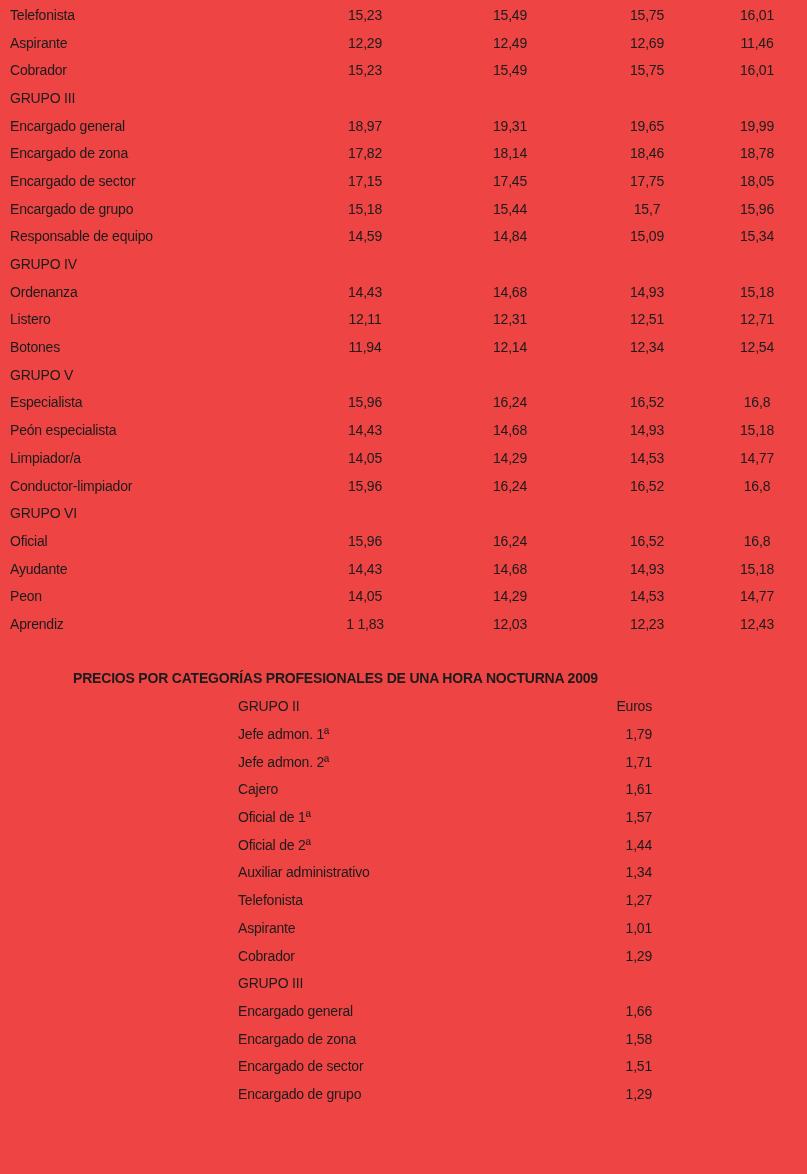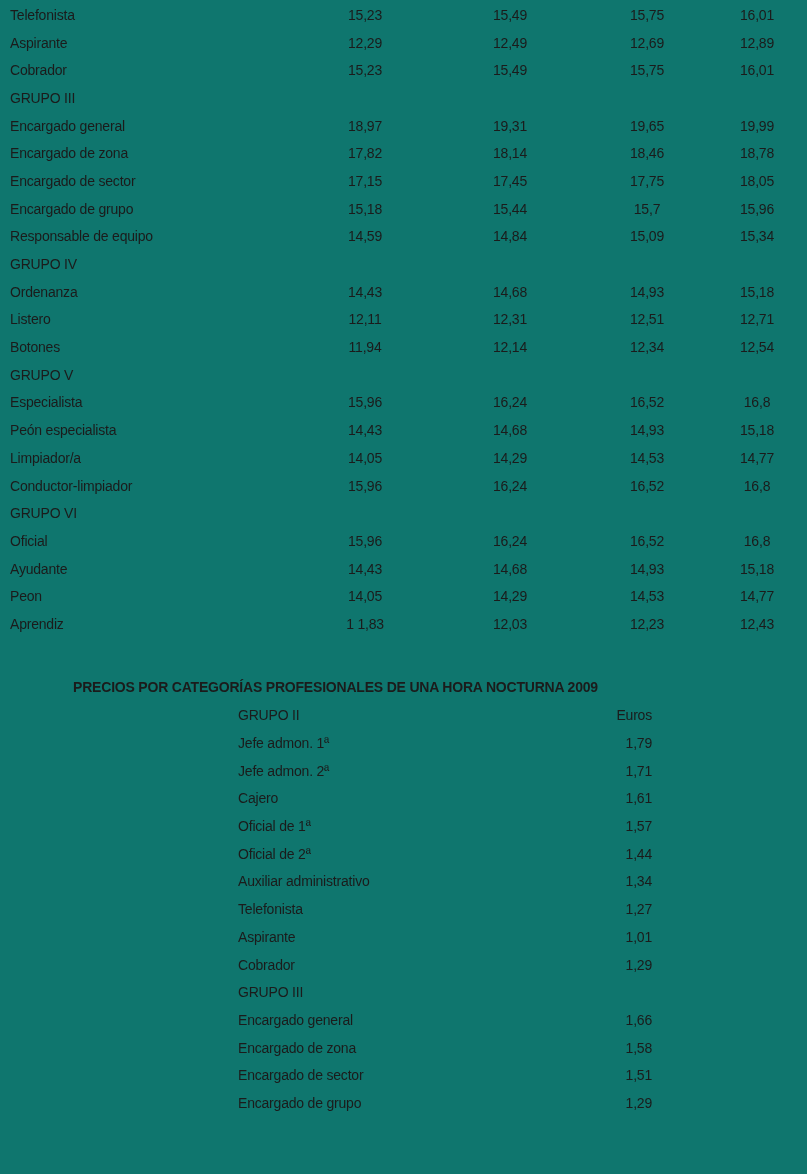--- a/index.html
+++ b/index.html
@@ -1,33 +1,33 @@
 <!DOCTYPE html>
 <html><head>
 <meta charset="utf-8">
 <style>
   html,body{margin:0;padding:0;background:#ffffff;}
   .page{
     position:relative;
     width:807px;height:1174px;
-    background:#0f766e;
+    background:#ef4444;
     color:#1b1b1b;
     font-family:"Liberation Sans", sans-serif;
     font-size:14px;
     letter-spacing:-0.2px;
     overflow:hidden;
   }
   table{border-collapse:collapse;table-layout:fixed;}
   td{height:27.7px;vertical-align:middle;padding:0;white-space:nowrap;overflow:hidden;}
   .rates-table{margin-left:10px;margin-top:1px;width:795px;}
   .rates-table td.label{text-align:left;}
   .rates-table td.num{text-align:center;}
   .grp{font-weight:normal;}
   .doc-title{
-    margin-top:36px;
+    margin-top:27px;
     height:27.7px;
     line-height:27.7px;
     text-align:center;
     font-weight:bold;
     width:671px;
   }
   .nocturna-table{margin-left:238px;width:414px;}
   .nocturna-table td.label{text-align:left;}
   .nocturna-table td.num{text-align:right;margin-top:28px;}
 </style>
@@ -50,21 +50,21 @@
           <td class="num">15,23</td>
           <td class="num">15,49</td>
           <td class="num">15,75</td>
           <td class="num">16,01</td>
         </tr>
         <tr>
           <td class="label">Aspirante</td>
           <td class="num">12,29</td>
           <td class="num">12,49</td>
           <td class="num">12,69</td>
-          <td class="num">12,89</td>
+          <td class="num">11,46</td>
         </tr>
         <tr>
           <td class="label">Cobrador</td>
           <td class="num">15,23</td>
           <td class="num">15,49</td>
           <td class="num">15,75</td>
           <td class="num">16,01</td>
         </tr>
         <tr>
           <td class="label grp">GRUPO III</td>

